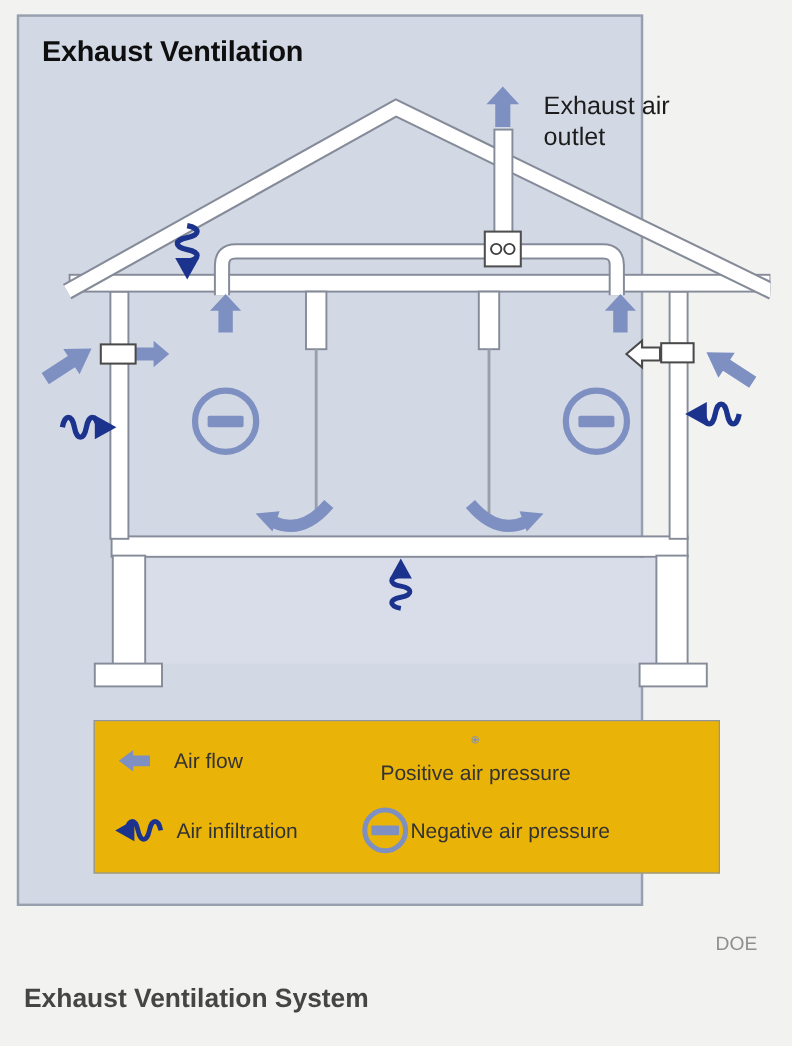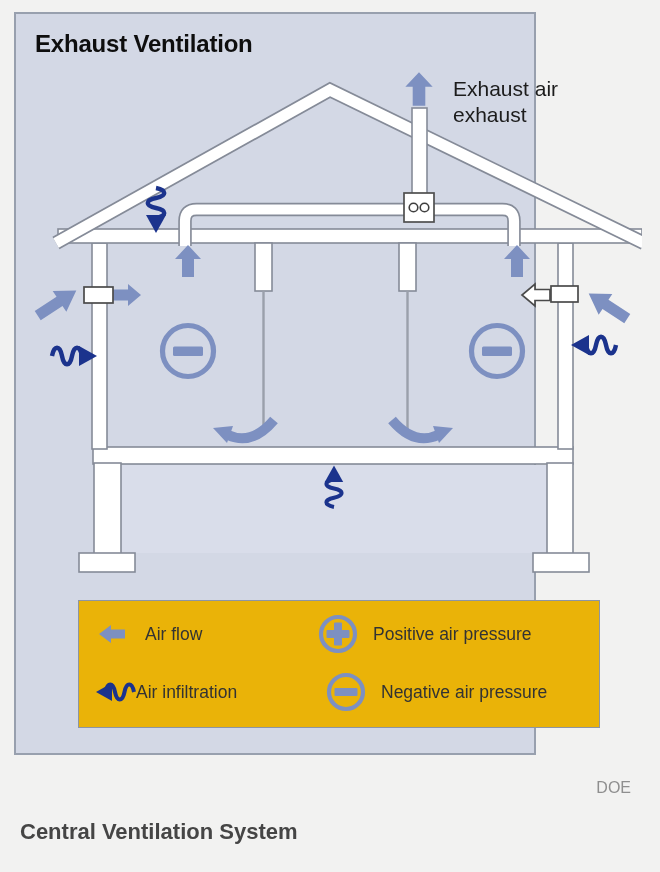--- a/index.html
+++ b/index.html
@@ -35,23 +35,23 @@
     background:#eab308;
     border:1.5px solid #8d95a3;
   }
   .legend-item{
     position:absolute;display:flex;align-items:center;height:42px;
   }
   .legend-item .txt{
     font-size:17.5px;color:#333;white-space:nowrap;
   }
   .li-airflow{left:20px;top:12px;gap:20px;}
-  .li-infil{left:13px;top:70px;}
-  .li-pos{left:238px;top:12px;gap:14px;}
-  .li-neg{left:246px;top:70px;gap:14px;}
+  .li-infil{left:13px;top:70px;gap:11px;}
+  .li-pos{left:238px;top:12px;gap:14px;flex-direction:column;}
+  .li-neg{left:221px;top:70px;}
   .attribution{
     position:absolute;right:29px;top:779px;
     font-size:16px;color:#8f8f8f;
   }
   .caption{
     position:absolute;left:20px;top:819px;
     font-size:22px;font-weight:bold;color:#454545;
   }
 </style>
 </head>
@@ -153,21 +153,21 @@
       <use href="#wavy" transform="translate(590,345) rotate(180)"></use>
       <use href="#wavy" transform="translate(334,483) rotate(-90) scale(0.92)"></use>
     </g>
   </svg>
 
   <div class="panel-title">Exhaust Ventilation</div>
 
 
   <div class="diagram-label label-outlet">
     <span>Exhaust air</span><br>
-    <span>exhaust</span>
+    <span>outlet</span>
   </div>
 
   <div class="legend">
     <div class="legend-item li-airflow">
       <svg width="26" height="18" viewBox="-13 -9 26 18">
         <polygon points="13,-4.5 -1,-4.5 -1,-9 -13,0 -1,9 -1,4.5 13,4.5" fill="#7d90c1"></polygon>
       </svg>
       <span class="txt">Air flow</span>
     </div>
     <div class="legend-item li-infil">
@@ -190,13 +190,13 @@
         <circle cx="0" cy="0" r="17" fill="none" stroke="#7d90c1" stroke-width="4.2"></circle>
         <rect x="-11.5" y="-4" width="23" height="8" rx="1" fill="#7d90c1"></rect>
       </svg>
       <span class="txt">Negative air pressure</span>
     </div>
   </div>
 </div>
 
 <div class="attribution">DOE</div>
 
-<div class="caption">Central Ventilation System</div>
+<div class="caption">Exhaust Ventilation System</div>
 
 </body></html>

